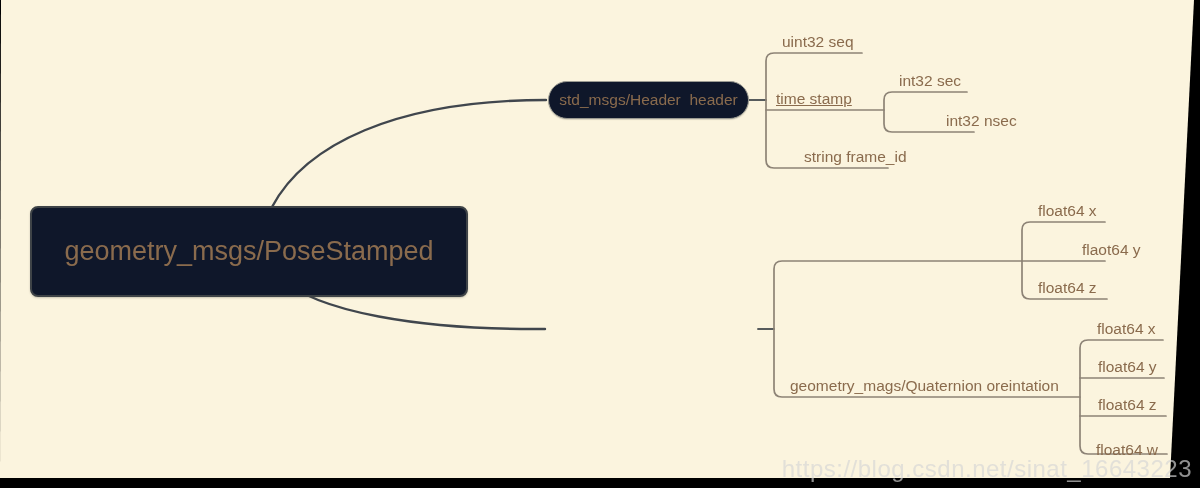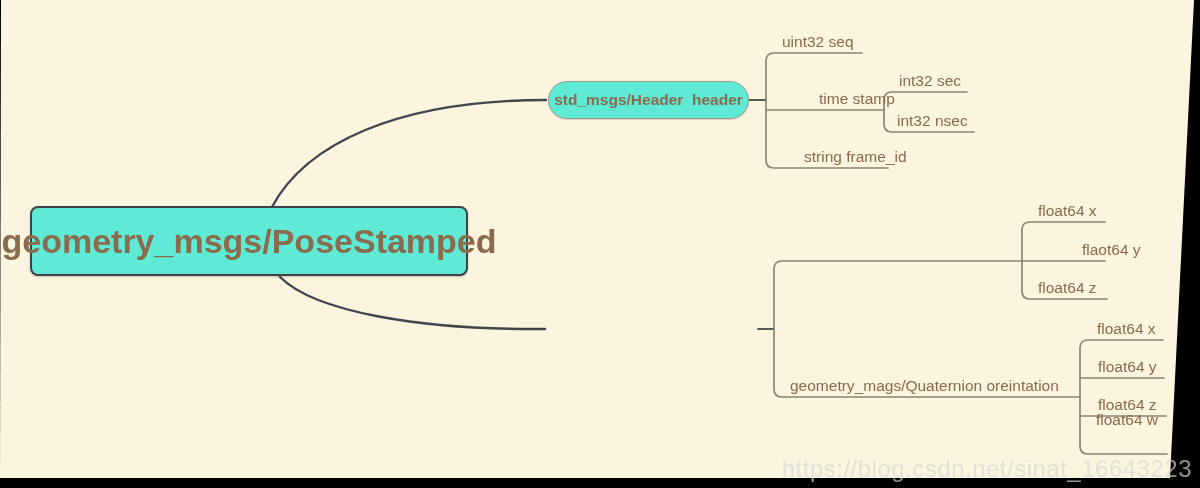--- a/index.html
+++ b/index.html
@@ -40,36 +40,35 @@
     stroke-linecap: round;
   }
   .exit {
     fill: none;
     stroke: #565B5C;
     stroke-width: 1.9;
     stroke-linecap: round;
   }
   .node {
     position: absolute;
-    background: #5eead4;
+    background: #0f172a;
     display: flex;
     align-items: center;
     justify-content: center;
     color: #8A6B4D;
     box-sizing: border-box;
     white-space: pre;
     cursor: default;
-    font-weight: bold;
   }
   #root-node {
     left: 30px; top: 206px;
-    width: 438px; height: 70px;
+    width: 438px; height: 91px;
     border: 2.5px solid #3E4347;
     border-radius: 8px;
-    font-size: 34px;
+    font-size: 27px;
     box-shadow: 0 1px 2px rgba(60,60,50,0.25);
   }
   .pill {
     border: 1.6px solid #9B9B92;
     border-radius: 19px;
     font-size: 15.5px;
     box-shadow: 0 1px 1px rgba(60,60,50,0.18);
   }
   #header-node { left: 548px; top: 81px;  width: 201px; height: 38px; }
   #pose-node   { left: 547px; top: 311px; width: 211px; height: 37px; }
@@ -120,30 +119,30 @@
       <path class="branch" d="M 1080 378 L 1164 378"></path>
       <path class="branch" d="M 1080 416 L 1166 416"></path>
     </svg>
 
     <div id="root-node" class="node">geometry_msgs/PoseStamped</div>
 
     <div id="header-node" class="node pill">std_msgs/Header  header</div>
 
 
     <div class="leaf" style="left:782px; top:32px;">uint32 seq</div>
-    <div class="leaf" style="left:819px; top:89px;">time stamp</div>
+    <div class="leaf" style="left:776px; top:89px;text-decoration:underline;">time stamp</div>
     <div class="leaf" style="left:899px; top:71px;">int32 sec</div>
-    <div class="leaf" style="left:897px; top:111px;">int32 nsec</div>
+    <div class="leaf" style="left:946px; top:111px;">int32 nsec</div>
     <div class="leaf" style="left:804px; top:147px;">string frame_id</div>
 
     <div class="leaf" style="left:1038px; top:201px;">float64 x</div>
     <div class="leaf" style="left:1082px; top:240px;">flaot64 y</div>
     <div class="leaf" style="left:1038px; top:278px;">float64 z</div>
 
     <div class="leaf" style="left:790px; top:376px;">geometry_mags/Quaternion oreintation</div>
     <div class="leaf" style="left:1097px; top:319px;">float64 x</div>
     <div class="leaf" style="left:1098px; top:357px;">float64 y</div>
     <div class="leaf" style="left:1098px; top:395px;">float64 z</div>
-    <div class="leaf" style="left:1096px; top:410px;">float64 w</div>
+    <div class="leaf" style="left:1096px; top:440px;">float64 w</div>
   </div>
 
   <div id="watermark">https://blog.csdn.net/sinat_16643223</div>
 </div>
 
 </body></html>

